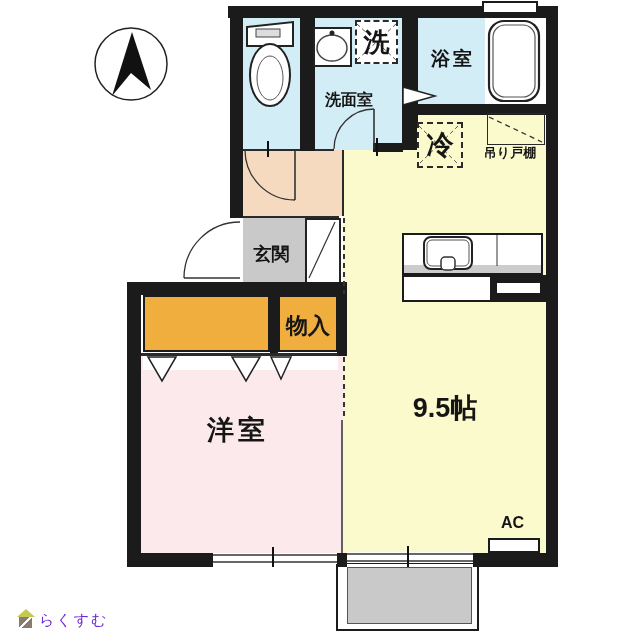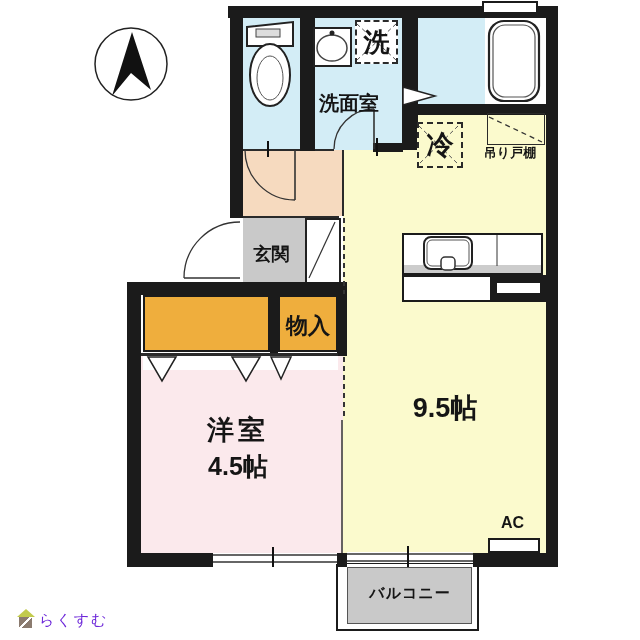--- a/index.html
+++ b/index.html
@@ -129,30 +129,29 @@
     <line x1="347" y1="554" x2="473" y2="554" stroke="#333" stroke-width="1.6"></line>
     <line x1="347" y1="561" x2="473" y2="561" stroke="#333" stroke-width="1.6"></line>
 
     <line x1="268" y1="141" x2="268" y2="157" stroke="#111" stroke-width="2"></line>
     <line x1="377" y1="138" x2="377" y2="156" stroke="#111" stroke-width="2"></line>
     <line x1="273" y1="547" x2="273" y2="567" stroke="#111" stroke-width="2"></line>
     <line x1="408" y1="546" x2="408" y2="567" stroke="#111" stroke-width="2"></line>
   </svg>
 
   <div class="lbl" style="left:355px;top:20px;width:43px;height:44px;line-height:44px;font-size:26px;">洗</div>
-  <div class="lbl" style="left:316px;top:90px;width:66px;font-size:20px;">洗面室</div>
+  <div class="lbl" style="left:316px;top:90px;width:66px;font-size:16px;">洗面室</div>
+  <div class="lbl" style="left:421px;top:46px;width:64px;font-size:19px;letter-spacing:3px;">浴室</div>
   <div class="lbl" style="left:417px;top:122px;width:46px;height:46px;line-height:46px;font-size:27px;">冷</div>
   <div class="lbl" style="left:472px;top:144px;width:76px;font-size:13px;">吊り戸棚</div>
   <div class="lbl" style="left:243px;top:242px;width:57px;font-size:18px;">玄関</div>
   <div class="lbl" style="left:278px;top:311px;width:60px;font-size:22px;">物入</div>
   <div class="lbl" style="left:365px;top:390px;width:160px;font-size:27px;">9.5帖</div>
   <div class="lbl" style="left:158px;top:412px;width:160px;font-size:27px;letter-spacing:4px;">洋室</div>
-  <div class="lbl" style="left:158px;top:450px;width:160px;font-size:25px;">4.5帖</div>
   <div class="lbl" style="left:485px;top:514px;width:55px;font-size:16px;">AC</div>
-  <div class="lbl" style="left:349px;top:584px;width:122px;font-size:15px;letter-spacing:1px;">バルコニー</div>
 
   <div class="abs" style="left:17px;top:608px;width:120px;height:24px;">
     <div class="abs" style="left:0;top:0;width:18px;height:20px;">
       <div class="abs" style="left:0;top:1px;width:0;height:0;border-left:9px solid transparent;border-right:9px solid transparent;border-bottom:8px solid #c2cb4d;"></div>
       <div class="abs" style="left:2px;top:9px;width:13px;height:11px;background:linear-gradient(135deg,#8b7b6f 42%,#ffffff 42%,#ffffff 56%,#8b7b6f 56%);"></div>
     </div>
     <span style="position:absolute;left:22px;top:3px;font-size:15px;letter-spacing:2px;color:#6d28d9;">らくすむ</span>
   </div>
 
 </div>

